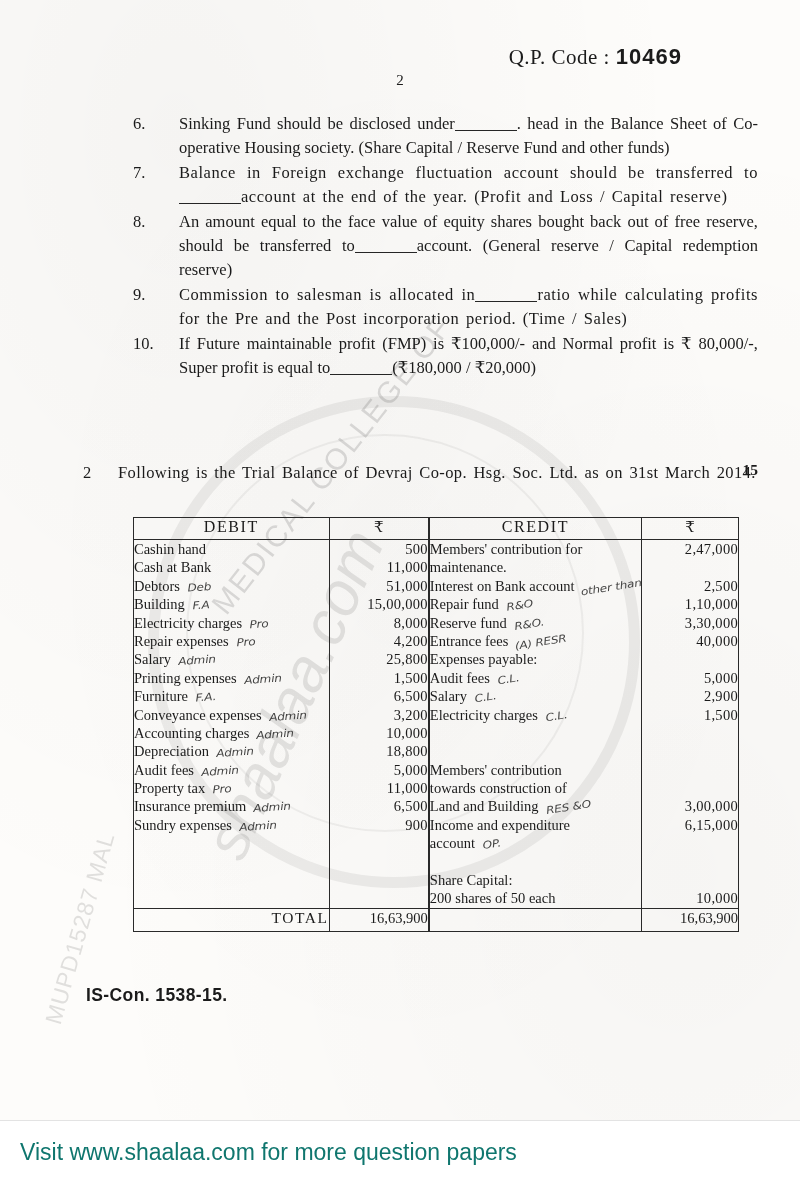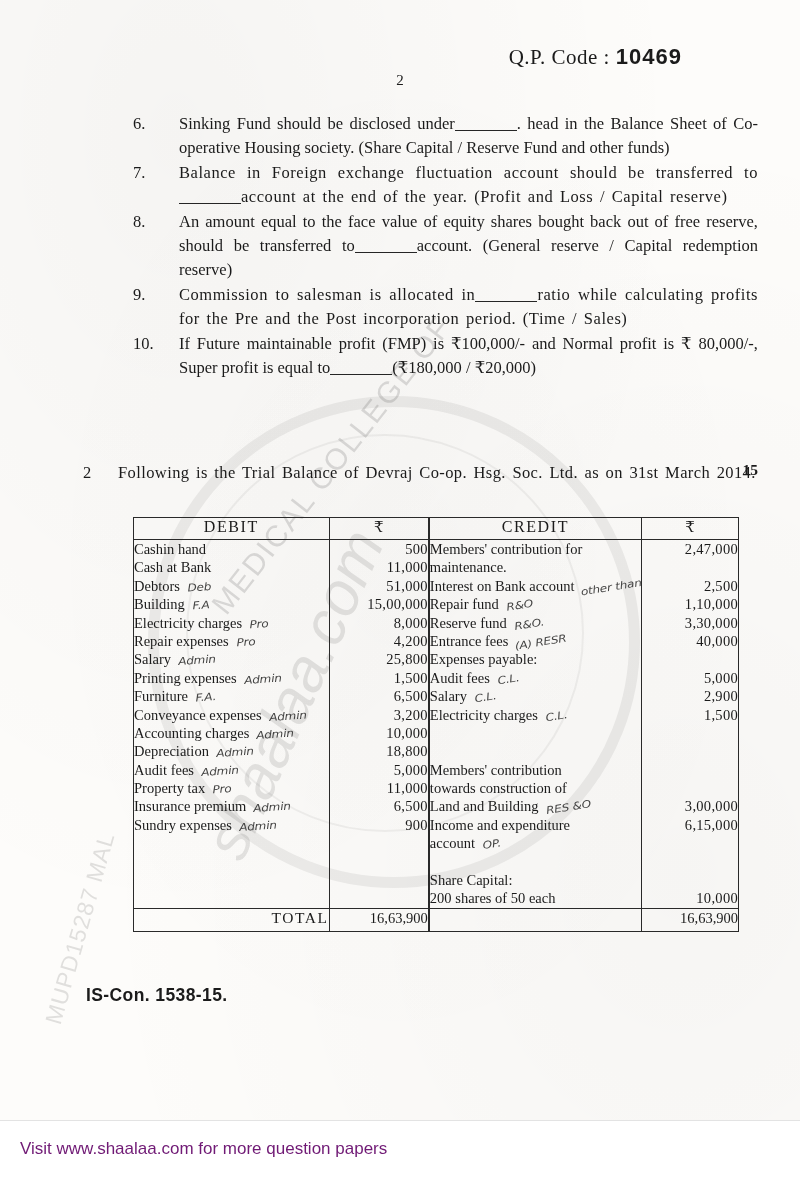--- a/index.html
+++ b/index.html
@@ -256,22 +256,22 @@
     position: absolute;
     left: 0; top: 1120px;
     width: 800px; height: 61px;
     background: #ffffff;
     border-top: 1px solid #e3e3e3;
   }
   #banner-text {
     position: absolute;
     left: 20px; top: 18px;
     font-family: "Liberation Sans", sans-serif;
-    font-size: 17px;
-    color: #701a75;
+    font-size: 23px;
+    color: #0f766e;
   }
 </style>
 </head>
 <body>
 
 <div id="page">
 
   <div id="wm-ring"></div>
   <div id="wm-ring-inner"></div>
   <div class="wm" id="wm-college">MEDICAL COLLEGE OF</div>

